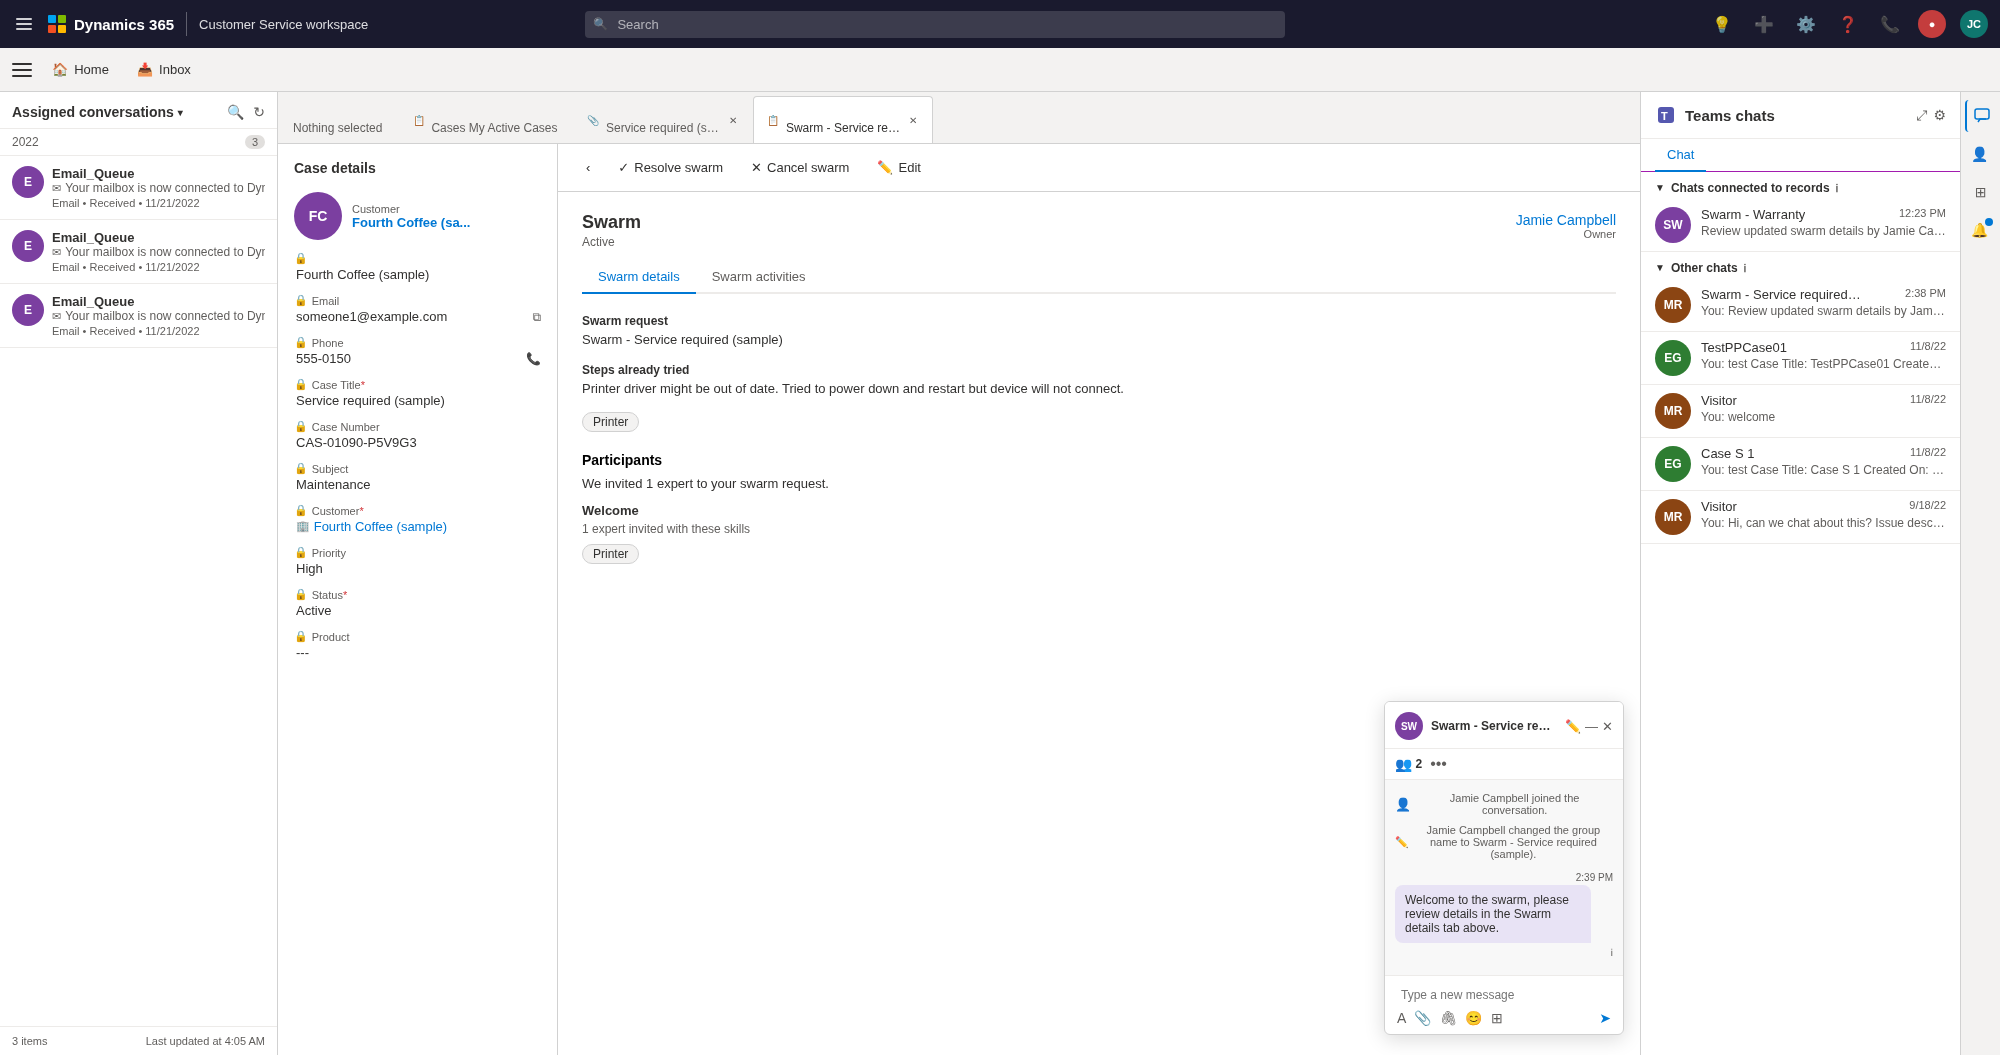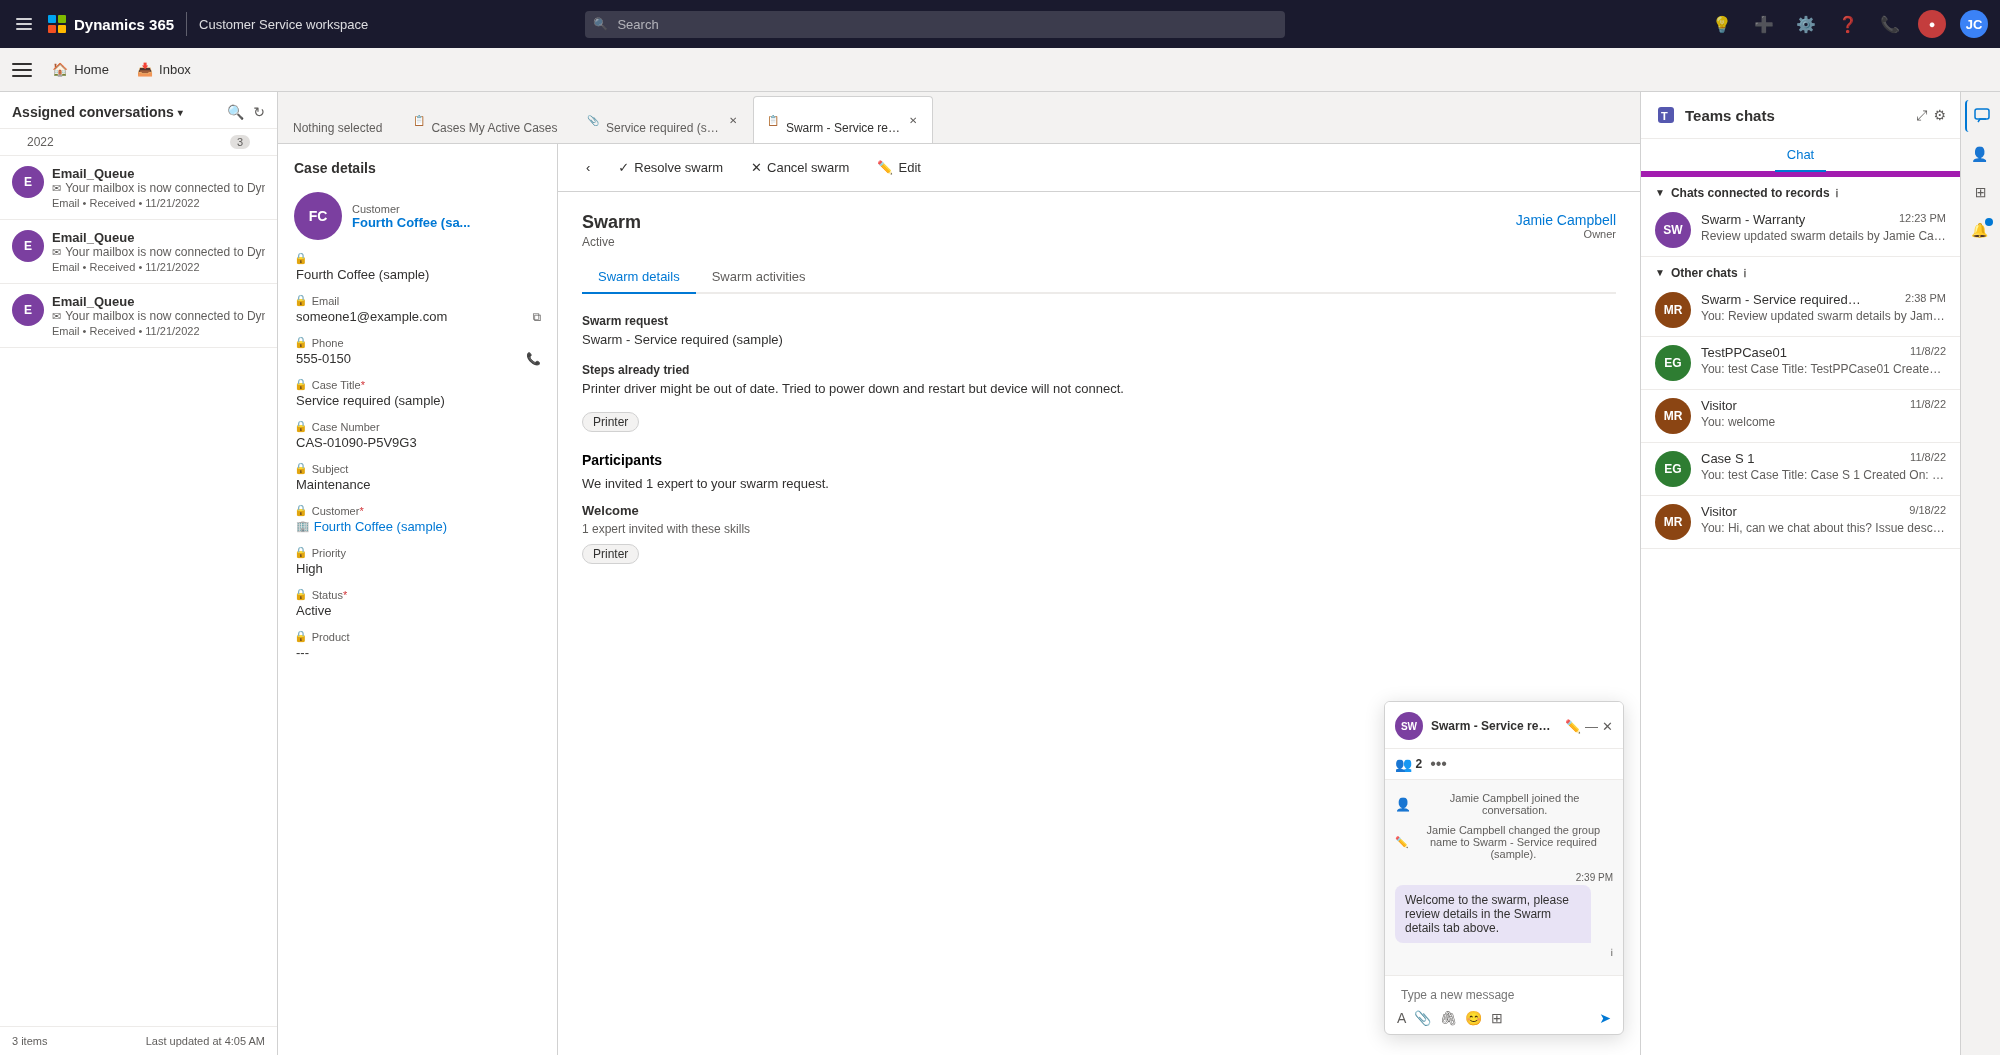--- a/index.html
+++ b/index.html
@@ -82,26 +82,26 @@
       align-items: center;
       justify-content: center;
       color: white;
       font-size: 11px;
       font-weight: 600;
     }
     .avatar-jc {
       width: 28px;
       height: 28px;
       border-radius: 50%;
-      background: #3b82f6;
+      background: #0f766e;
       display: flex;
       align-items: center;
       justify-content: center;
       color: white;
-      font-size: 13px;
+      font-size: 11px;
       font-weight: 600;
     }
 
     
     .second-nav {
       background: #f3f2f1;
       height: 44px;
       display: flex;
       align-items: center;
       padding: 0 8px;
@@ -163,21 +163,21 @@
     .sidebar-actions {
       display: flex;
       gap: 8px;
       color: #605e5c;
     }
     .sidebar-actions span { cursor: pointer; font-size: 14px; }
     .year-group {
       display: flex;
       align-items: center;
       justify-content: space-between;
-      padding: 6px 27px;
+      padding: 6px 12px;
       font-size: 12px;
       color: #605e5c;
       border-bottom: 1px solid #edebe9;
       text-align: right;
     }
     .year-badge {
       background: #e1dfdd;
       border-radius: 10px;
       padding: 1px 7px;
       font-size: 11px;
@@ -549,23 +549,22 @@
       flex: 1;
     }
     .right-sidebar-actions {
       display: flex;
       gap: 6px;
       color: #605e5c;
       font-size: 14px;
     }
     .right-sidebar-tabs {
       display: flex;
-      border-bottom: 6px solid #a21caf;
+      border-bottom: 1px solid #a21caf;
       padding: 0 14px;
-      justify-content: center;
     }
     .rs-tab {
       padding: 8px 12px;
       font-size: 13px;
       cursor: pointer;
       color: #605e5c;
       border-bottom: 2px solid transparent;
       margin-bottom: -1px;
     }
     .rs-tab.active { color: #0078d4; border-bottom-color: #0078d4; font-weight: 500; }

